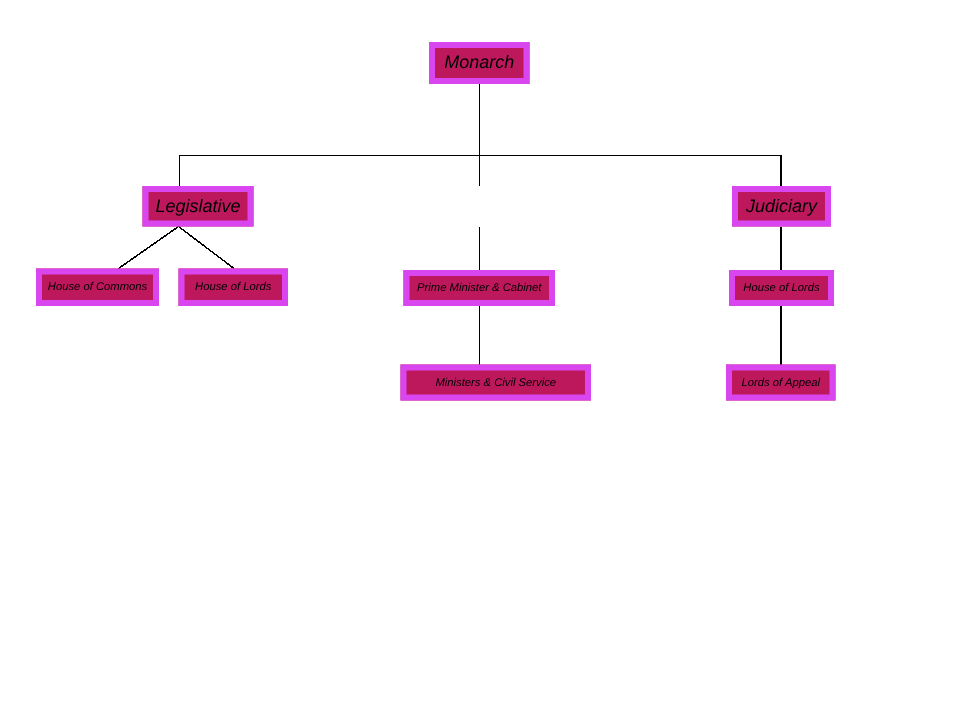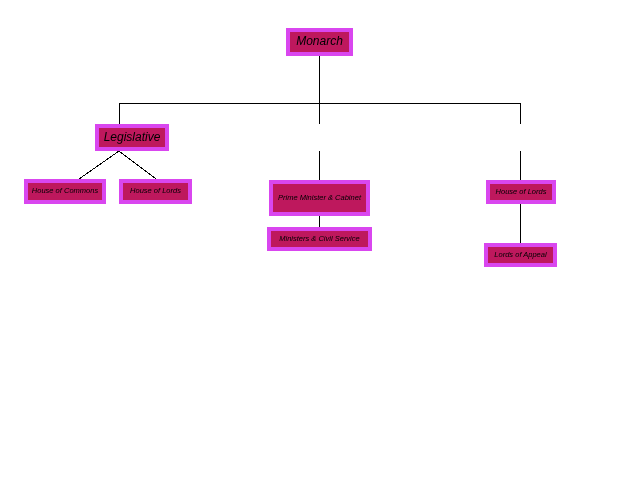--- a/index.html
+++ b/index.html
@@ -44,25 +44,25 @@
   #node-monarch { left: 286px; top: 28px; width: 67px; height: 28px; }
 
   
   #node-legislative { left: 82px;  top: 124px; width: 74px; height: 27px; margin-left: 13px; }
   #node-executive   { left: 283px; top: 124px; width: 72px; height: 27px; }
   #node-judiciary   { left: 488px; top: 124px; width: 66px; height: 27px; }
 
   
   #node-house-of-commons { left: 24px;  top: 179px; width: 82px; height: 25px; }
   #node-house-of-lords   { left: 119px; top: 179px; width: 73px; height: 25px; }
-  #node-prime-minister   { left: 269px; top: 180px; width: 101px; height: 36px; }
+  #node-prime-minister   { left: 269px; top: 180px; width: 101px; height: 24px; }
   #node-lords-judicial   { left: 486px; top: 180px; width: 70px; height: 24px; }
 
   
-  #node-ministers        { left: 267px; top: 227px; width: 105px; height: 24px; }
+  #node-ministers        { left: 267px; top: 243px; width: 127px; height: 24px; }
   #node-court-of-appeal  { left: 484px; top: 243px; width: 73px; height: 24px; }
 </style>
 </head>
 <body>
 
 <div id="canvas">
 
   <svg id="edges" viewBox="0 0 640 480" xmlns="http://www.w3.org/2000/svg">
     <g stroke="#000000" stroke-width="1" fill="none" shape-rendering="crispEdges">
 
@@ -83,20 +83,21 @@
       <line x1="520.5" y1="151" x2="520.5" y2="180"></line>
       <line x1="520.5" y1="204" x2="520.5" y2="243"></line>
     </g>
   </svg>
 
   <div class="node tier-major" id="node-monarch">Monarch</div>
 
   <div class="node tier-major" id="node-legislative">Legislative</div>
 
 
+  <div class="node tier-major" id="node-judiciary">Judiciary</div>
 
   <div class="node tier-minor" id="node-house-of-commons">House of Commons</div>
 
   <div class="node tier-minor" id="node-house-of-lords">House of Lords</div>
 
   <div class="node tier-minor" id="node-prime-minister">Prime Minister &amp; Cabinet</div>
 
   <div class="node tier-minor" id="node-lords-judicial">House of Lords</div>
 
   <div class="node tier-minor" id="node-ministers">Ministers &amp; Civil Service</div>

